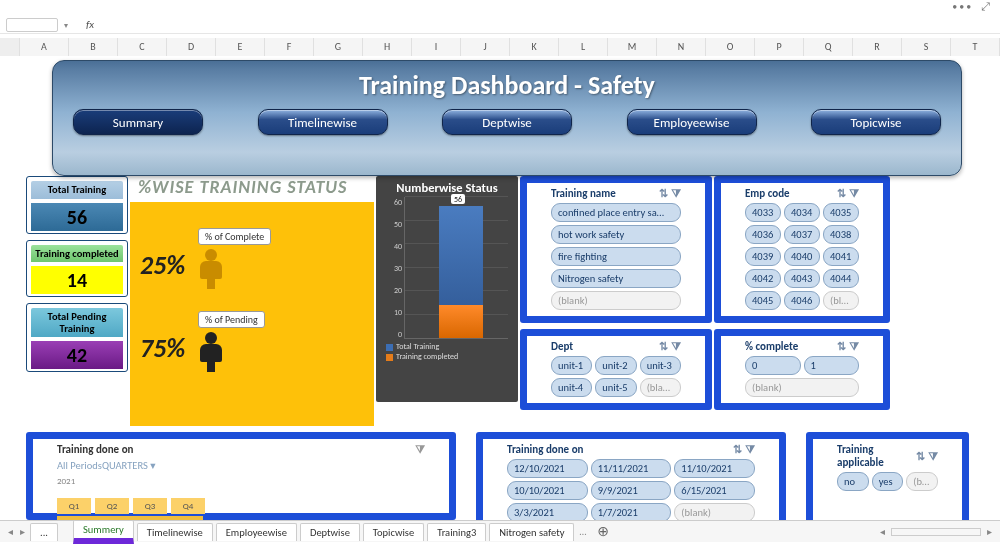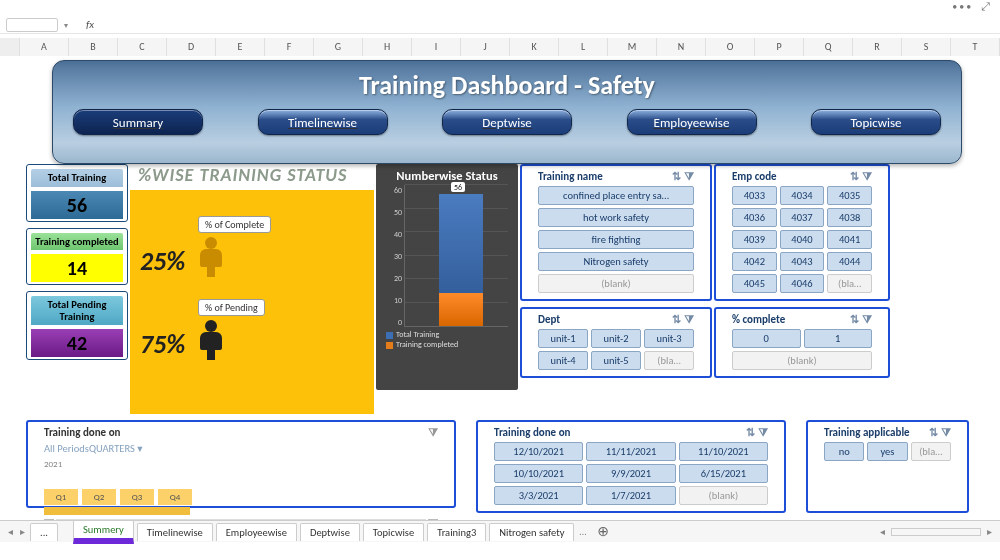--- a/index.html
+++ b/index.html
@@ -13,26 +13,26 @@
   .reference-row .fxline { flex:1; height:1px; }
   .formula-sep { height:4px; }
   .col-headers { display:grid; grid-template-columns: 20px repeat(20, 49px); height:18px; border-bottom:1px solid #d0d0d0;}
   .col-headers div { border-right:1px solid #e0e0e0; text-align:center; font-size:10px; color:#555; background:#f5f5f5; line-height:18px;}
   .col-headers .corner { background:#eee; }
   .sheet-area { position:relative; height:486px; background:#fff; }
 
   
   .dash { position:absolute; left:26px; top:4px; width:962px; height:478px; }
   
-  .banner { position:relative; height:104px; width:910px; margin:0 auto; border-radius:12px;
+  .banner { position:relative; height:116px; width:910px; margin:0 auto; border-radius:12px;
     background:linear-gradient(to bottom,#4a6f96 0%,#5a7ea4 8%,#8fb2d2 45%,#b9cee1 80%,#9bb7cd 100%);
     border:1px solid #2d4a68; box-shadow:0 2px 4px rgba(0,0,0,.3);
   }
   .banner h1 { text-align:center; color:#fff; font-size:26px; font-weight:600; padding-top:8px; text-shadow:1px 1px 2px rgba(0,0,0,.4);}
-  .banner .navs { display:flex; justify-content:space-between; padding:8px 20px 0;text-decoration:underline; }
+  .banner .navs { display:flex; justify-content:space-between; padding:8px 20px 0; }
   .navbtn { width:130px; height:26px; border-radius:10px; color:#fff; font-size:13px; font-weight:500; text-align:center; line-height:26px; cursor:pointer;
     background:linear-gradient(to bottom,#8fb2e0 0%,#2a4d8a 40%,#1a3d7a 100%);
     border:1px solid #10254a; box-shadow:inset 0 1px 0 rgba(255,255,255,.4), 0 1px 2px rgba(0,0,0,.4);
   }
   .navbtn.active { background:linear-gradient(to bottom,#1a3d7a 0%,#0d2450 100%); }
 
   
   .mainrow { display:flex; gap:2px; }
   .kpis { width:102px; display:flex; flex-direction:column; gap:6px; }
   .kpi { border:1.5px solid #1a4a7a; border-radius:3px; padding:4px 4px 2px; text-align:center; }
@@ -42,21 +42,21 @@
   .kpi1 .val { background:linear-gradient(#4b88b4,#2d6a96); color:#000;}
   .kpi2 .lbl-wrap{ background:linear-gradient(#9be29b,#6ec66e); }
   .kpi2 .val { background:#ffff00; color:#000;}
   .kpi3 .lbl-wrap{ background:linear-gradient(#7cc8dd,#4fa8c5); }
   .kpi3 .val { background:linear-gradient(#9a3fb5,#6a1a85); color:#000;}
   .kpi .lbl-wrap{ padding:3px 2px; border-radius:2px 2px 0 0;}
 
   .pctblock { width:244px; background:#fec109; height:224px; padding:6px 10px; position:relative;}
   .pctblock .title { position:absolute; top:-26px; left:8px; font-size:18px; font-style:italic; font-weight:600; color:#8c9a8c; letter-spacing:1px;}
   .pctblock .bubble { display:inline-block; background:#fff; border:1px solid #999; border-radius:3px; padding:1px 6px; font-size:10px; margin-left:58px;}
-  .pctblock .row { display:flex; align-items:flex-end; gap:12px; margin-top:4px;}
+  .pctblock .row { display:flex; align-items:flex-start; gap:12px; margin-top:4px;}
   .pctblock .pn { font-size:26px; font-weight:700; font-style:italic; color:#222;}
   .person { width:28px; height:40px; position:relative;}
   .person .head { width:12px; height:12px; border-radius:50%; position:absolute; top:0; left:8px;}
   .person .body { width:22px; height:18px; border-radius:6px 6px 2px 2px; position:absolute; top:12px; left:3px;}
   .person .legs { width:8px; height:12px; position:absolute; top:28px; left:10px;}
   .p-complete .head,.p-complete .body,.p-complete .legs{ background:#c98c00;}
   .p-pending  .head,.p-pending  .body,.p-pending  .legs{ background:#222;}
 
   .chartblock { width:142px; height:226px; background:#444; color:#fff; padding:4px; text-align:center; border-radius:2px;}
   .chartblock .ct { font-size:12.5px; font-weight:600; line-height:1.2;}
@@ -64,36 +64,36 @@
   .chart-inner .yax { position:absolute; left:0; top:0; height:100%; width:18px; display:flex; flex-direction:column; justify-content:space-between; font-size:8px; color:#ccc; text-align:right;}
   .chart-inner .plot { position:absolute; left:20px; right:2px; top:0; bottom:0; border-left:1px solid #666; border-bottom:1px solid #666;}
   .chart-inner .grid { position:absolute; left:0; right:0; height:1px; background:#555;}
   .bar { position:absolute; bottom:0; width:44px; left:34px;}
   .bar1 { height:132px; background:linear-gradient(#4a7cc0,#2d5590); }
   .bar2 { height:33px; background:linear-gradient(#ff8a2a,#d96700); z-index:1;}
   .chartblock .barlbl { position:absolute; font-size:8px; background:#fff; color:#222; border-radius:2px; padding:0 3px;}
   .chartblock .leg { font-size:8px; text-align:left; padding:2px 6px; color:#ddd;}
   .chartblock .sw { display:inline-block; width:7px; height:7px; margin-right:3px; vertical-align:middle;}
 
-  .slicer { background:#fff; border:2px solid #1d4ed8; border-radius:3px; padding:4px 16px 6px; }
+  .slicer { background:#fff; border:7px solid #1d4ed8; border-radius:3px; padding:4px 24px 6px; }
   .slicer .shdr { display:flex; justify-content:space-between; align-items:center; font-size:11px; font-weight:600; color:#1a3d6a; margin-bottom:3px;}
   .slicer .sicons { display:flex; gap:3px; opacity:.6;}
-  .sitem { background:#cbdcee; border:1px solid #8aa6c4; border-radius:2px; padding:2px 6px; font-size:10.5px; color:#1a3d6a; cursor:pointer; white-space:nowrap; overflow:hidden; text-overflow:ellipsis;text-align:center;}
+  .sitem { background:#cbdcee; border:1px solid #8aa6c4; border-radius:9px; padding:2px 6px; font-size:10.5px; color:#1a3d6a; cursor:pointer; white-space:nowrap; overflow:hidden; text-overflow:ellipsis;}
   .sitem.blank { background:#f2f2f2; border-color:#ccc; color:#999;}
   .slicer .col { display:flex; flex-direction:column; gap:3px;}
   .slicer .grid3 { display:grid; grid-template-columns:repeat(3,1fr); gap:3px;}
   .slicer .grid2 { display:grid; grid-template-columns:repeat(2,1fr); gap:3px;}
 
   .right-col { display:flex; flex-direction:column; gap:6px; }
 
   
   .timeline { width:430px; }
   .timeline .thdr { display:flex; justify-content:space-between; align-items:center; font-size:11px; font-weight:600;}
   .timeline .period { color:#87a3c0; font-size:10.5px; margin:3px 0; display:flex; }
-  .timeline .qrow { display:flex; gap:4px; margin-top:20px;}
+  .timeline .qrow { display:flex; gap:4px; margin-top:12px;}
   .timeline .qcell { width:34px; height:16px; background:#fcd169; font-size:9px; text-align:center; line-height:16px; color:#555;}
   .timeline .track { height:8px; background:#f0bd3c; margin-top:2px; width:146px;}
   .timeline .scroll { display:flex; justify-content:space-between; align-items:center; margin-top:3px; height:10px;}
   .timeline .sarrow { width:10px; height:8px; background:#ddd; border:1px solid #bbb; font-size:8px; text-align:center; line-height:8px; color:#555;}
   .timeline .sbar { flex:1; height:8px; background:#eee; border:1px solid #ddd; margin:0 2px;}
 
   
   .bottomrow { display:flex; gap:20px; margin-top:6px;}
 
   

